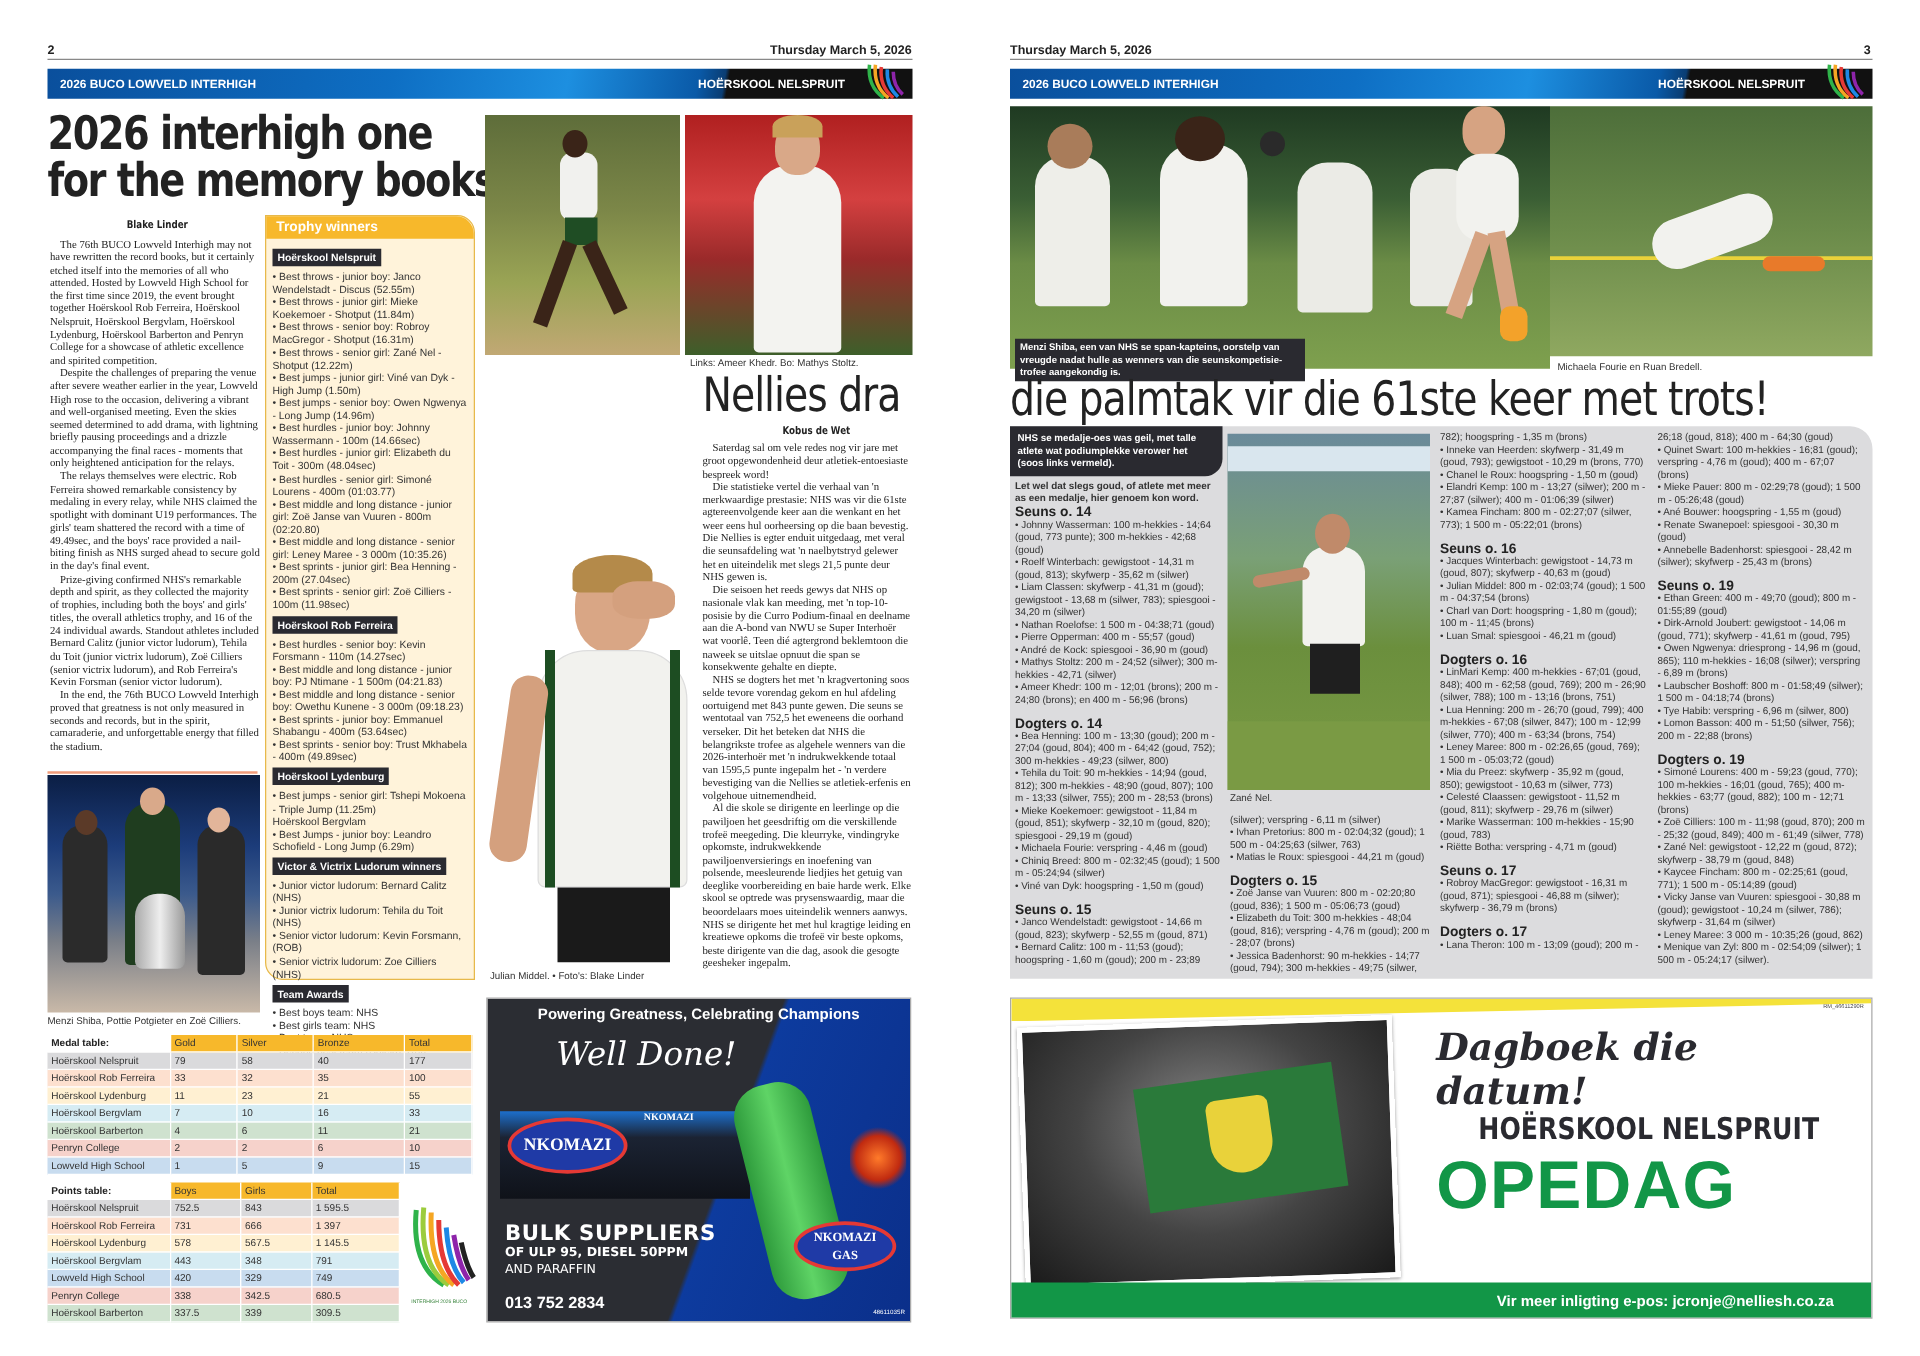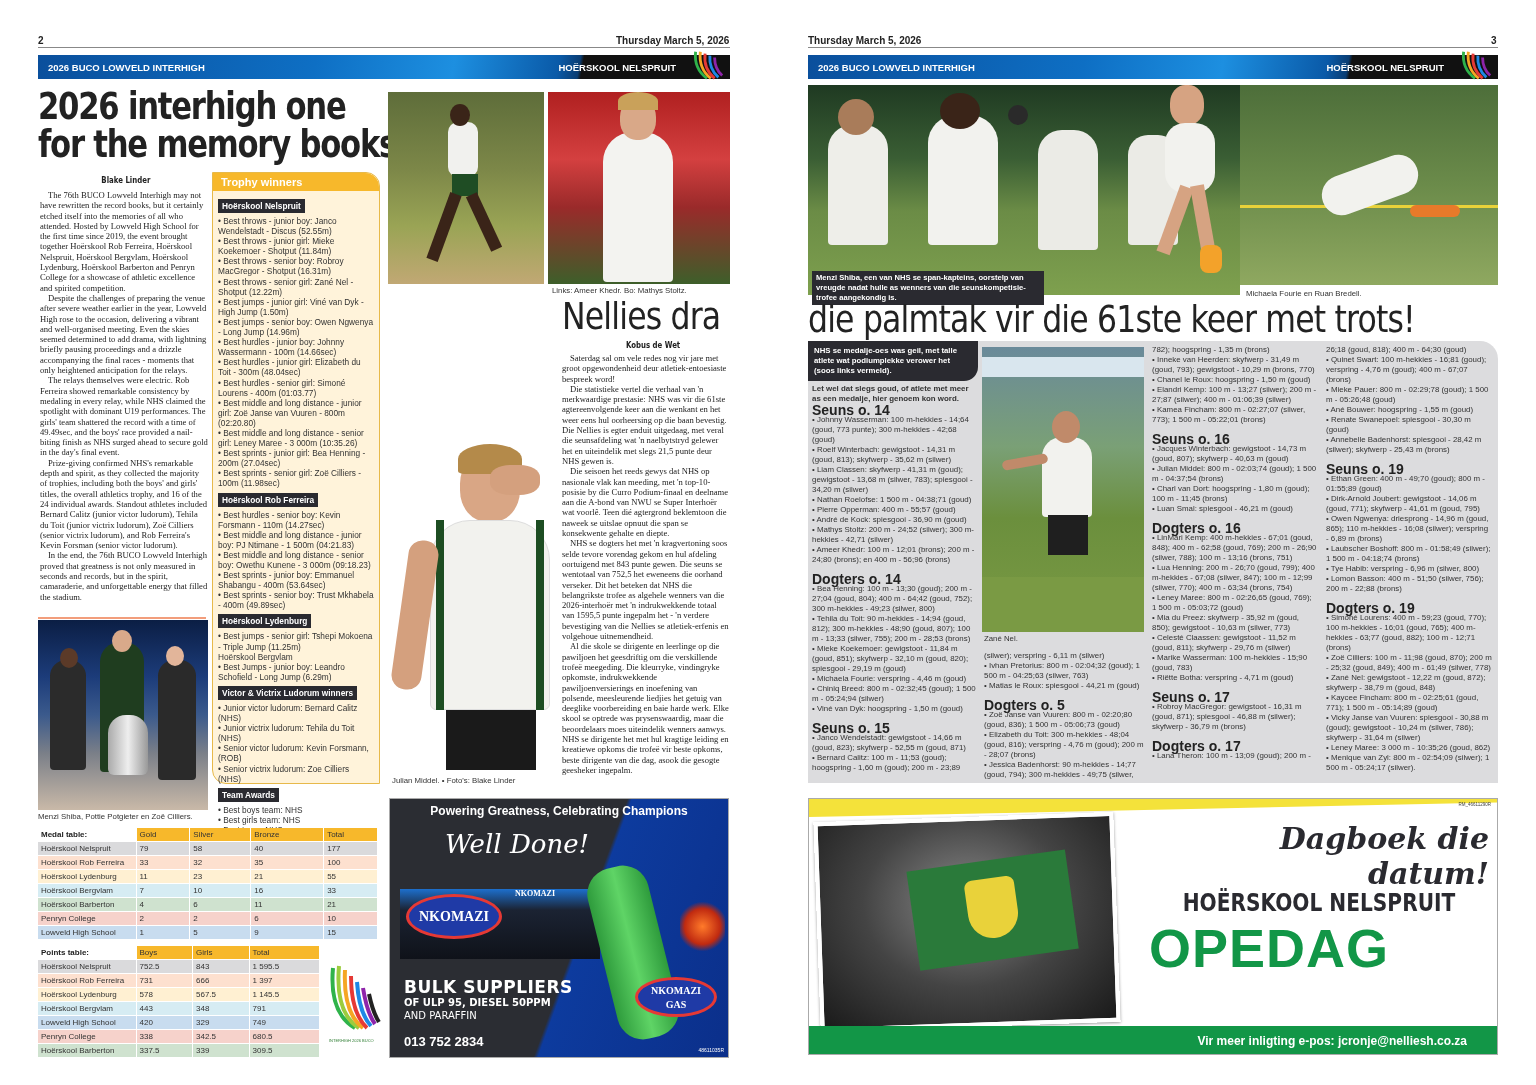--- a/index.html
+++ b/index.html
@@ -21,21 +21,21 @@
 table.dt{border-collapse:collapse;font-size:8px;width:340px}
 table.dt td{padding:2px 3px;height:12.5px;border-right:1px solid #fff;border-bottom:1px solid #fff;color:#333}
 table.dt .th td{font-weight:normal}
 table.dt .th td.cap{background:#fff;font-weight:bold;color:#222}
 table.dt .th td.hd{background:#f7b82b;color:#333}
 .photo{overflow:hidden}
 .caption{font-size:7.8px;color:#333}
 .ad{border:1px solid #aaa}
 .results{background:#dcdcde;border-radius:0 18px 0 0;padding:6px 8px}
 .res-col{font-size:7.9px;line-height:10px;color:#333}
-.res-col h4{font-size:14px;font-weight:bold;color:#222;margin-top:9px}
+.res-col h4{font-size:11px;font-weight:bold;color:#222;margin-top:9px}
 .bubble{background:#2a2a30;color:#fff;font-weight:bold;font-size:7.8px;line-height:10px;padding:5px 6px;border-radius:0 0 14px 0}
 .palm{font-family:"DejaVu Sans",sans-serif;font-size:38px;letter-spacing:-1px;color:#222;transform:scaleX(.83);transform-origin:left top;white-space:nowrap}
 .nellies{font-family:"DejaVu Sans",sans-serif;font-size:38px;letter-spacing:-1px;color:#222;transform:scaleX(.83);transform-origin:left top;white-space:nowrap}
 </style>
 </head>
 <body>
 
 <div class="abs folio" style="left:38px;top:35px">2</div>
 <div class="abs folio" style="left:616px;top:35px">Thursday March 5, 2026</div>
 <div class="abs rule" style="left:38px;top:47px;width:692px"></div>
@@ -349,21 +349,21 @@
   <div style="position:absolute;left:66px;top:168px;width:40px;height:40px;background:#1f1f1f"></div>
   <div style="position:absolute;left:20px;top:110px;width:46px;height:10px;background:#c08a6a;border-radius:5px;transform:rotate(-10deg)"></div>
   <div style="position:absolute;left:0;top:230px;width:162px;height:55px;background:#7a9a44"></div>
 </div>
 <div class="abs caption" style="left:984px;top:634px">Zané Nel.</div>
 
 <div class="abs res-col" style="left:984px;top:651px;width:160px" id="col2">
     <div>(silwer); verspring - 6,11 m (silwer)</div>
     <div>• Ivhan Pretorius: 800 m - 02:04;32 (goud); 1 500 m - 04:25;63 (silwer, 763)</div>
     <div>• Matias le Roux: spiesgooi - 44,21 m (goud)</div>
-    <h4>Dogters o. 5</h4>
+    <h4>Dogters o. 15</h4>
     <div>• Zoë Janse van Vuuren: 800 m - 02:20;80 (goud, 836); 1 500 m - 05:06;73 (goud)</div>
     <div>• Elizabeth du Toit: 300 m-hekkies - 48;04 (goud, 816); verspring - 4,76 m (goud); 200 m - 28;07 (brons)</div>
     <div>• Jessica Badenhorst: 90 m-hekkies - 14;77 (goud, 794); 300 m-hekkies - 49;75 (silwer,</div>
   </div>
 <div class="abs res-col" style="left:1152px;top:345px;width:166px" id="col3">
     <div>782); hoogspring - 1,35 m (brons)</div>
     <div>• Inneke van Heerden: skyfwerp - 31,49 m (goud, 793); gewigstoot - 10,29 m (brons, 770)</div>
     <div>• Chanel le Roux: hoogspring - 1,50 m (goud)</div>
     <div>• Elandri Kemp: 100 m - 13;27 (silwer); 200 m - 27;87 (silwer); 400 m - 01:06;39 (silwer)</div>
     <div>• Kamea Fincham: 800 m - 02:27;07 (silwer, 773); 1 500 m - 05:22;01 (brons)</div>
@@ -410,17 +410,17 @@
   </div>
 
 <div class="abs ad" style="left:808px;top:798px;width:690px;height:257px;background:#fff;overflow:hidden">
   <div style="position:absolute;left:0;top:0;width:100%;height:18px;background:#f4e23a;clip-path:polygon(0 0,100% 0,100% 20%,0 100%)"></div>
   <div style="position:absolute;left:8px;top:18px;width:300px;height:210px;background:radial-gradient(ellipse at 50% 40%,#888 0%,#444 50%,#1a1a1a 100%);transform:rotate(-2deg);border:4px solid #fff;box-shadow:0 1px 3px #999">
     <div style="position:absolute;left:92px;top:40px;width:160px;height:100px;background:#2a7a3a;transform:rotate(-6deg)">
       <div style="position:absolute;left:55px;top:18px;width:50px;height:60px;background:#e9d23a;border-radius:8px 8px 26px 26px"></div>
     </div>
   </div>
   <div style="position:absolute;right:6px;top:3px;font-size:4.5px;color:#444">RM_46611290R</div>
-  <div style="position:absolute;left:340px;top:22px;width:340px;text-align:right;font-family:'DejaVu Serif',serif;font-style:italic;font-weight:bold;font-size:30px;color:#2a2a30">Dagboek die datum!</div>
+  <div style="position:absolute;left:340px;top:22px;width:340px;text-align:left;font-family:'DejaVu Serif',serif;font-style:italic;font-weight:bold;font-size:30px;color:#2a2a30">Dagboek die datum!</div>
   <div style="position:absolute;left:340px;top:90px;width:340px;text-align:center;font-family:'DejaVu Sans',sans-serif;font-weight:bold;font-size:24px;color:#2a2a30;transform:scaleX(.84)">HOËRSKOOL NELSPRUIT</div>
   <div style="position:absolute;left:340px;top:118px;width:340px;font-family:'Liberation Sans',sans-serif;font-weight:bold;font-size:54px;color:#129647;letter-spacing:1px">OPEDAG</div>
   <div style="position:absolute;left:0;top:227px;width:100%;height:30px;background:#129647;color:#fff;font-weight:bold;font-size:12px;display:flex;align-items:center;justify-content:flex-end;padding-right:30px">Vir meer inligting e-pos: jcronje@nelliesh.co.za</div>
 </div>
 
 </body></html>

